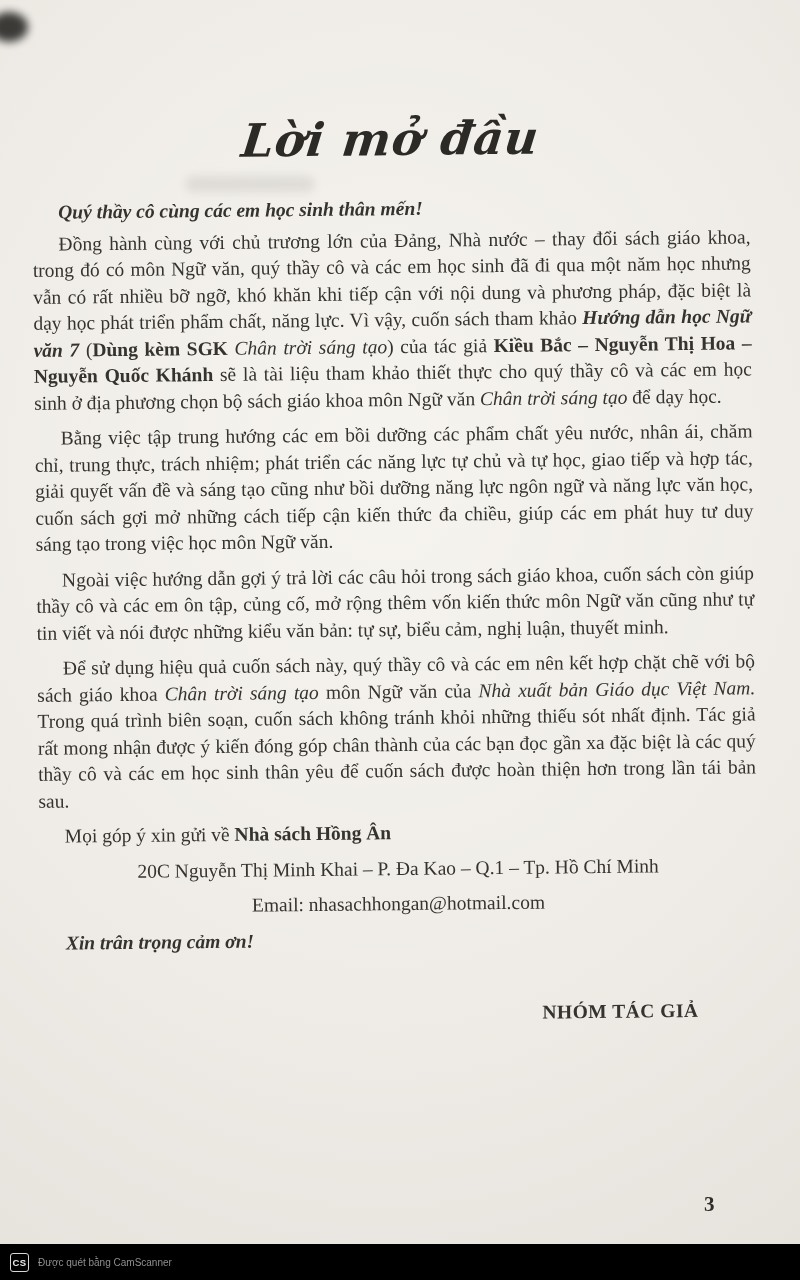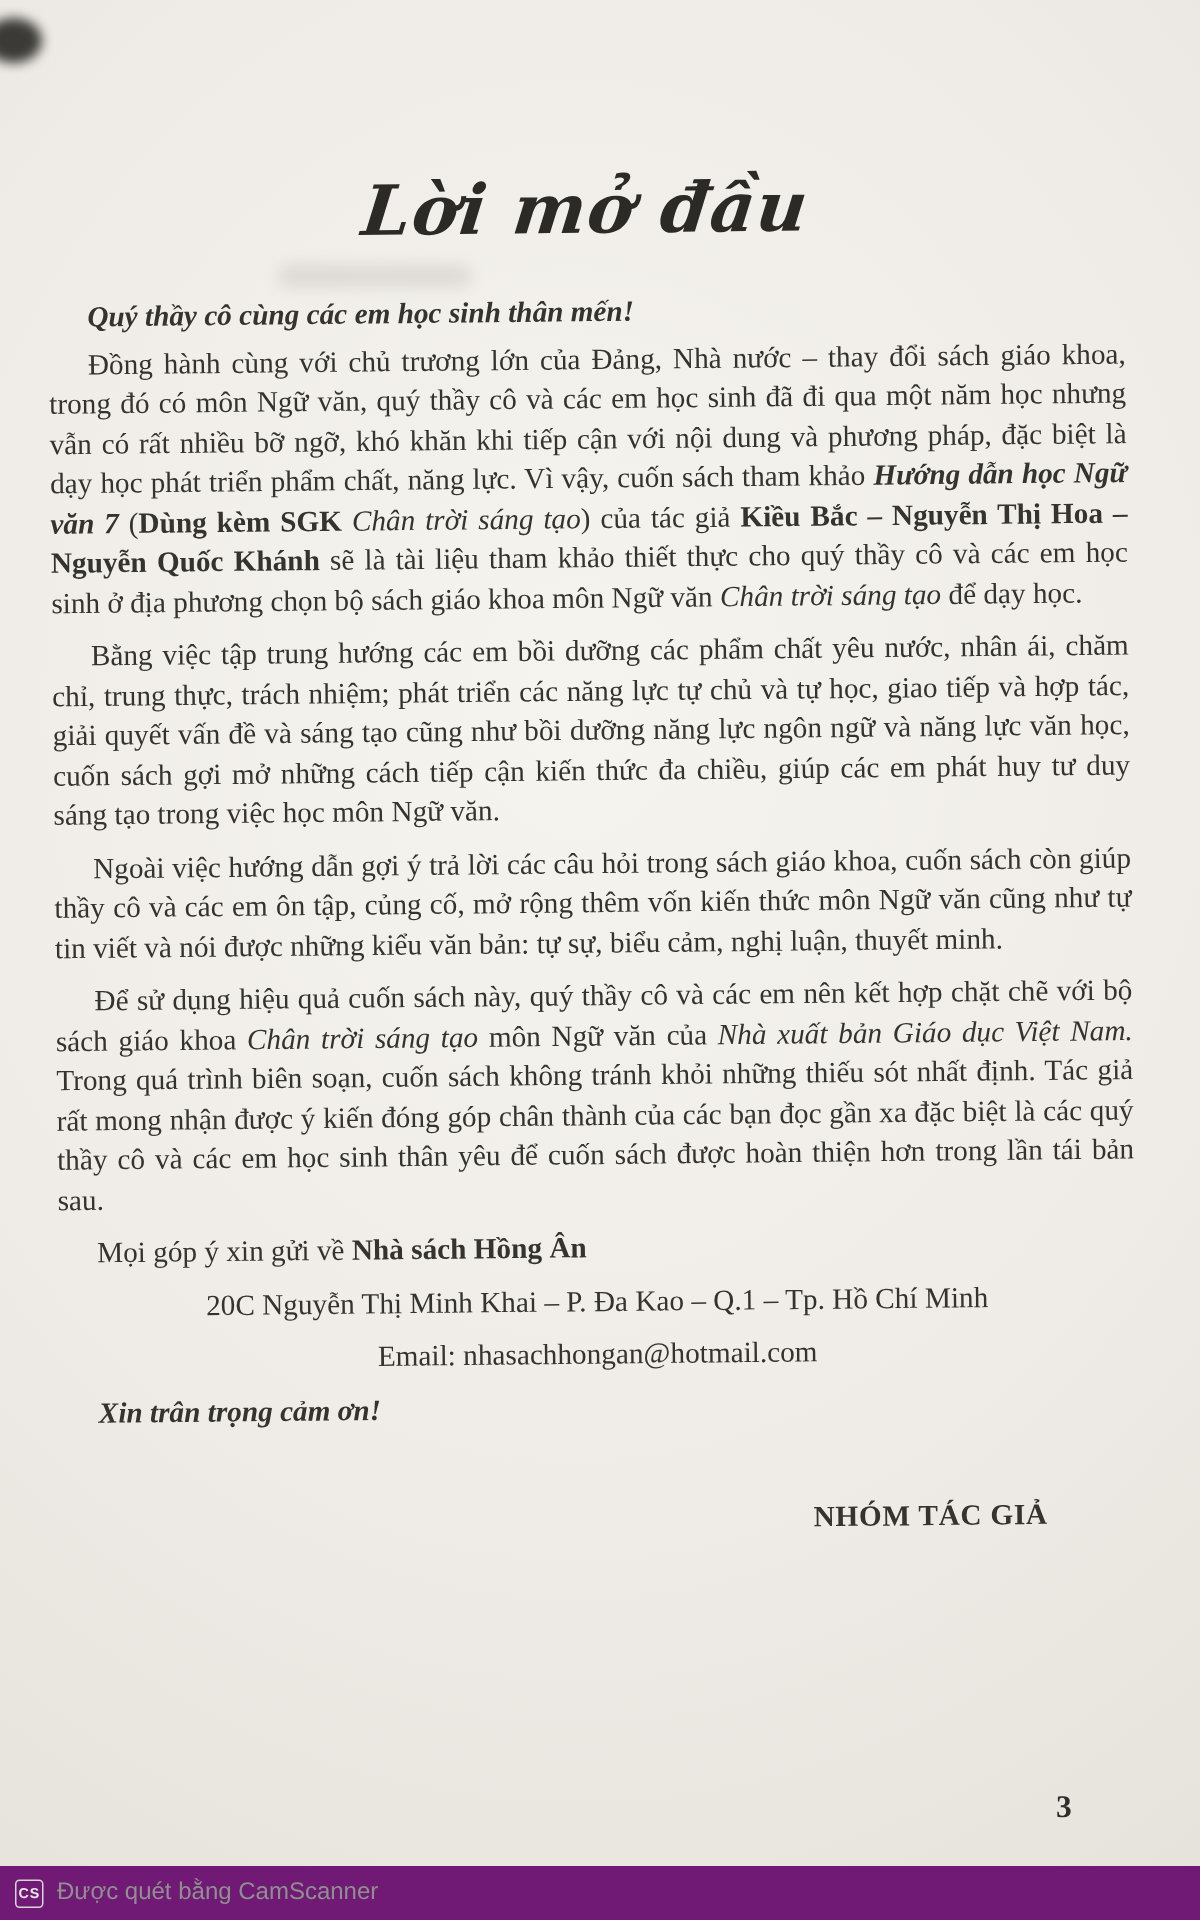--- a/index.html
+++ b/index.html
@@ -55,32 +55,32 @@
   .seg-normal     { font-style:normal; font-weight:normal; }
   .seg-italic     { font-style:italic; }
   .seg-bold       { font-weight:bold; }
   .seg-bolditalic { font-weight:bold; font-style:italic; }
   .page-number {
     position:absolute; left:704px; top:1192px;
     font-size:21px; font-weight:bold; color:#2f2d29;
   }
   .footer {
     position:absolute; left:0; bottom:0; width:800px; height:36px;
-    background:#701a75;
+    background:#000000;
     display:flex; align-items:center; gap:9px;
     padding-left:10px; box-sizing:border-box;
     font-family:"Liberation Sans", sans-serif;
   }
   .cs-logo {
     width:19px; height:19px; box-sizing:border-box;
     border:1.5px solid #d6d6d6; border-radius:3px;
     display:flex; align-items:center; justify-content:center;
     color:#e8e8e8; font-size:9.5px; font-weight:bold; letter-spacing:.5px;
   }
-  .footer-text { color:#8f8f8f; font-size:16px; }
+  .footer-text { color:#8f8f8f; font-size:10px; }
 </style>
 </head>
 <body>
 
 <div class="scan-page">
   <div class="corner-smudge"></div>
   <div class="stamp-ghost"></div>
 
   <div class="content">
     <h1 class="title">Lời mở đầu</h1>

